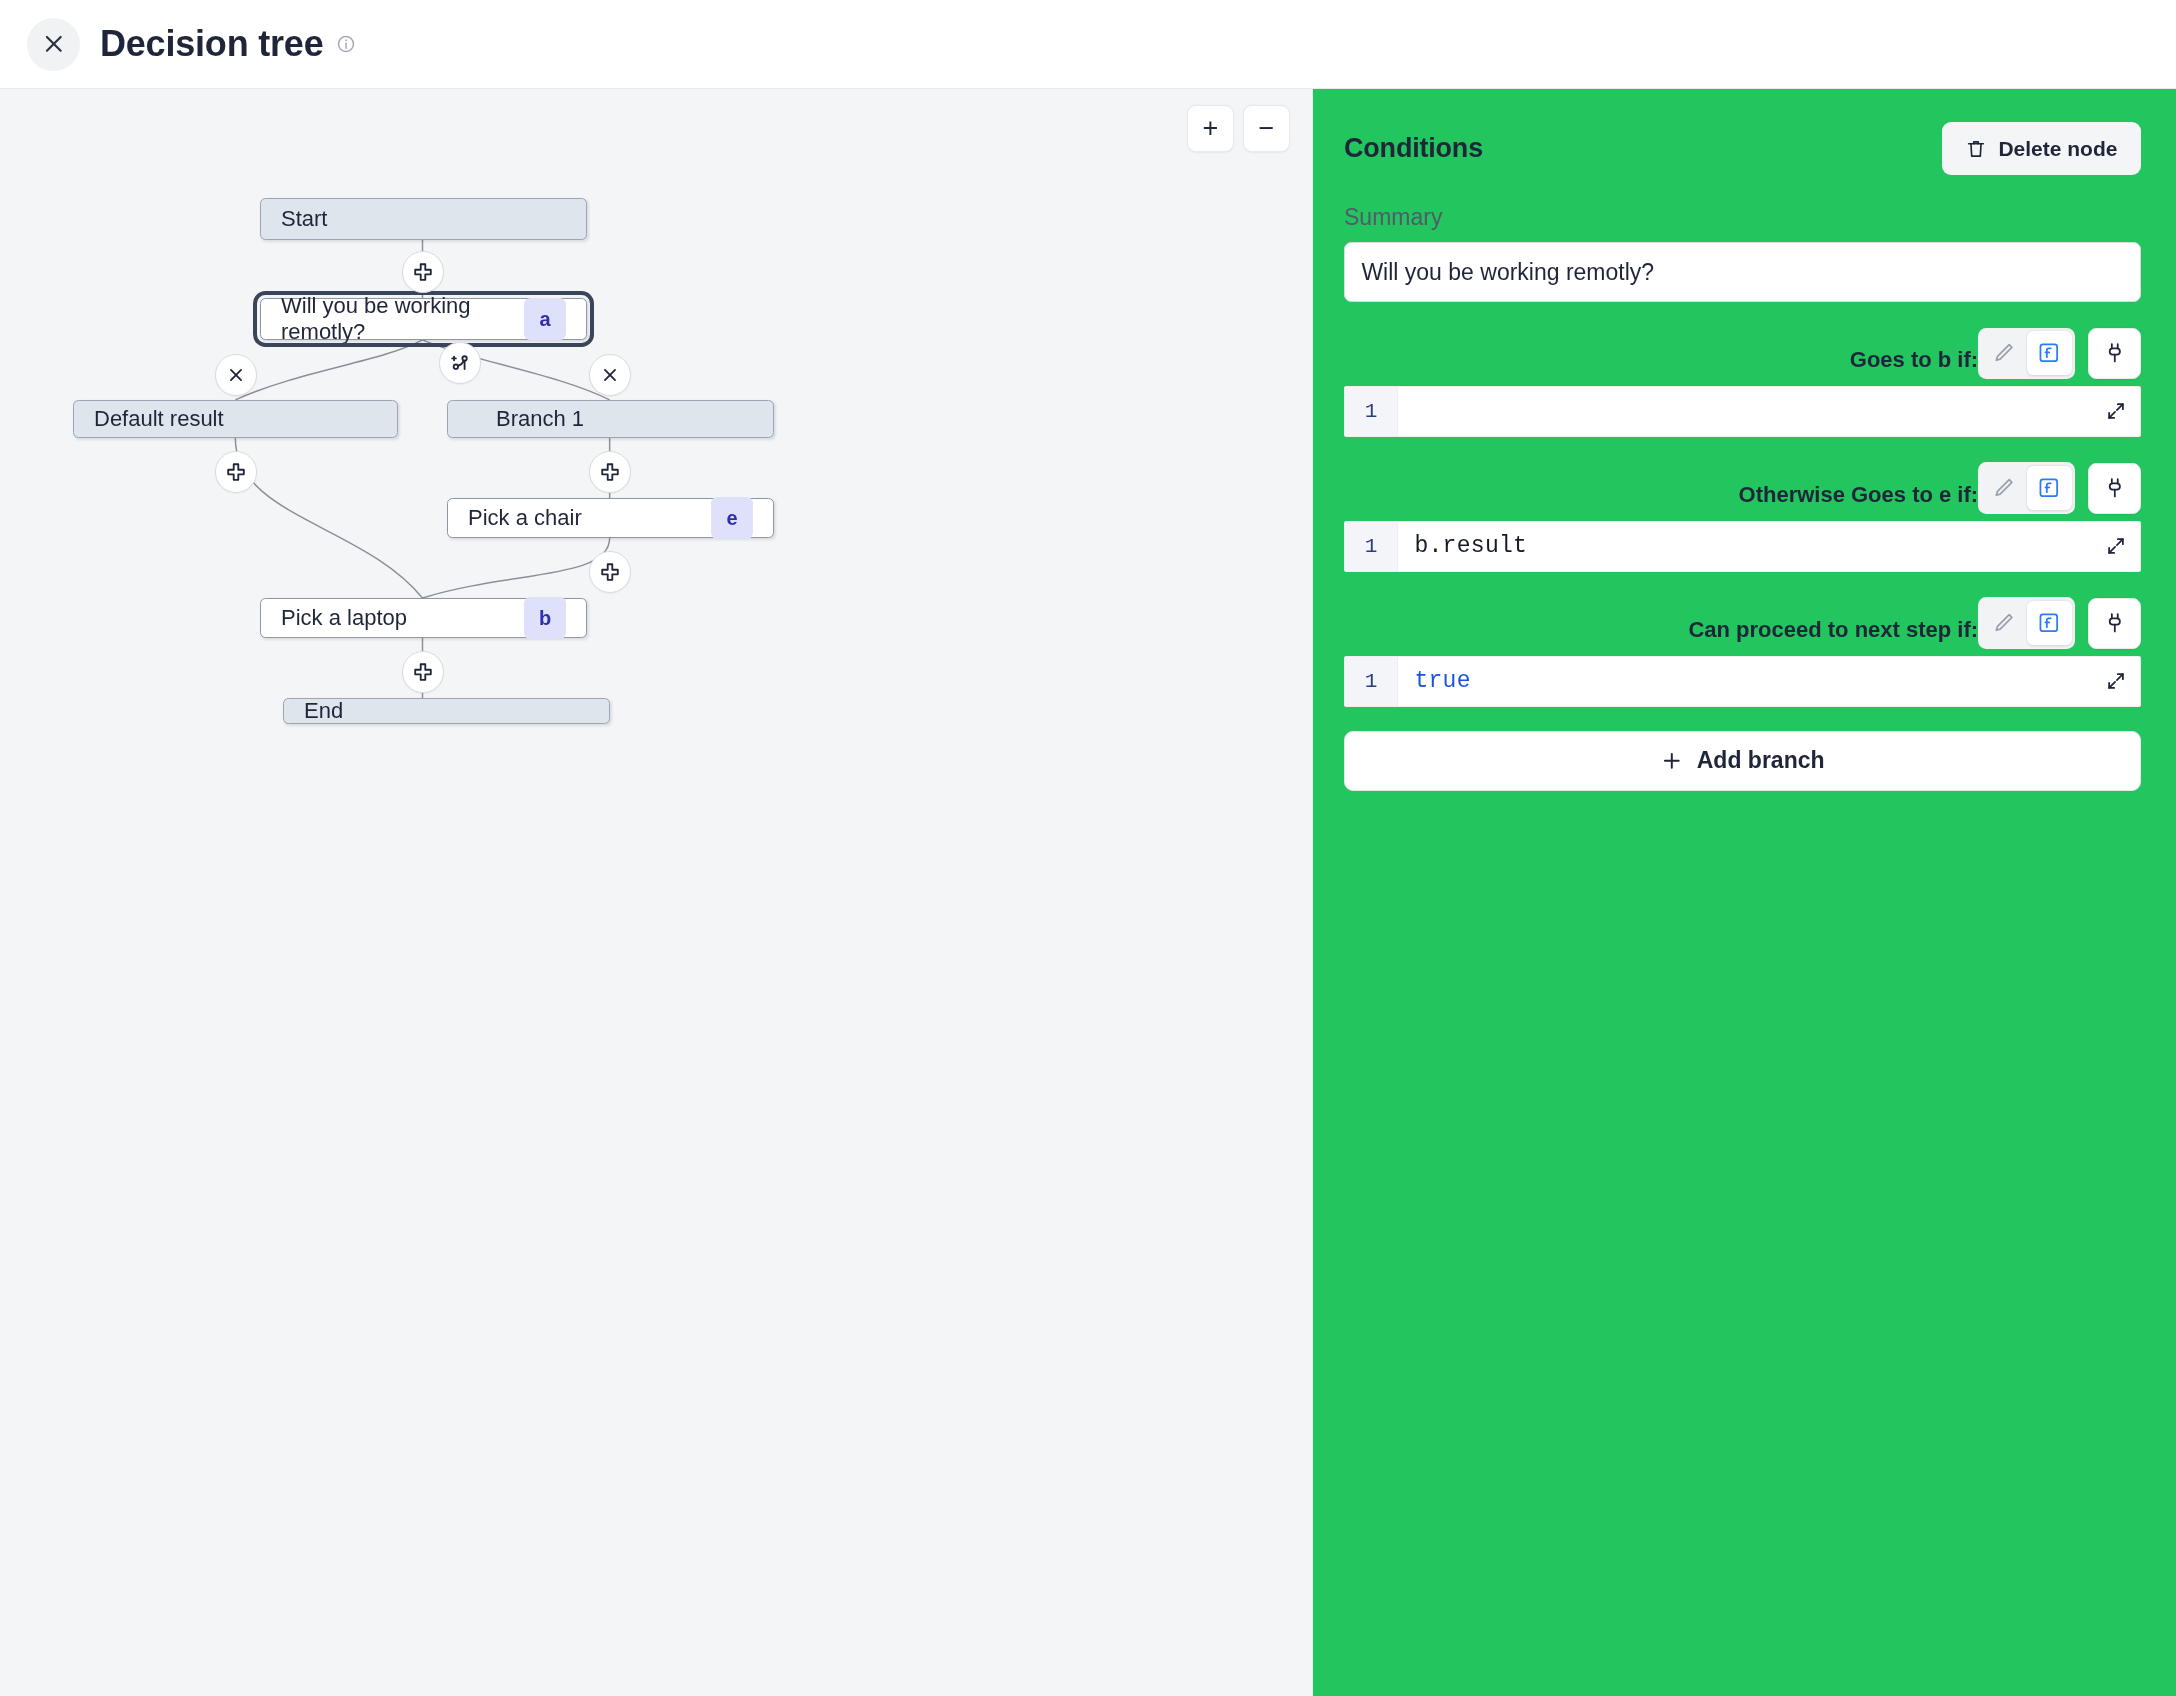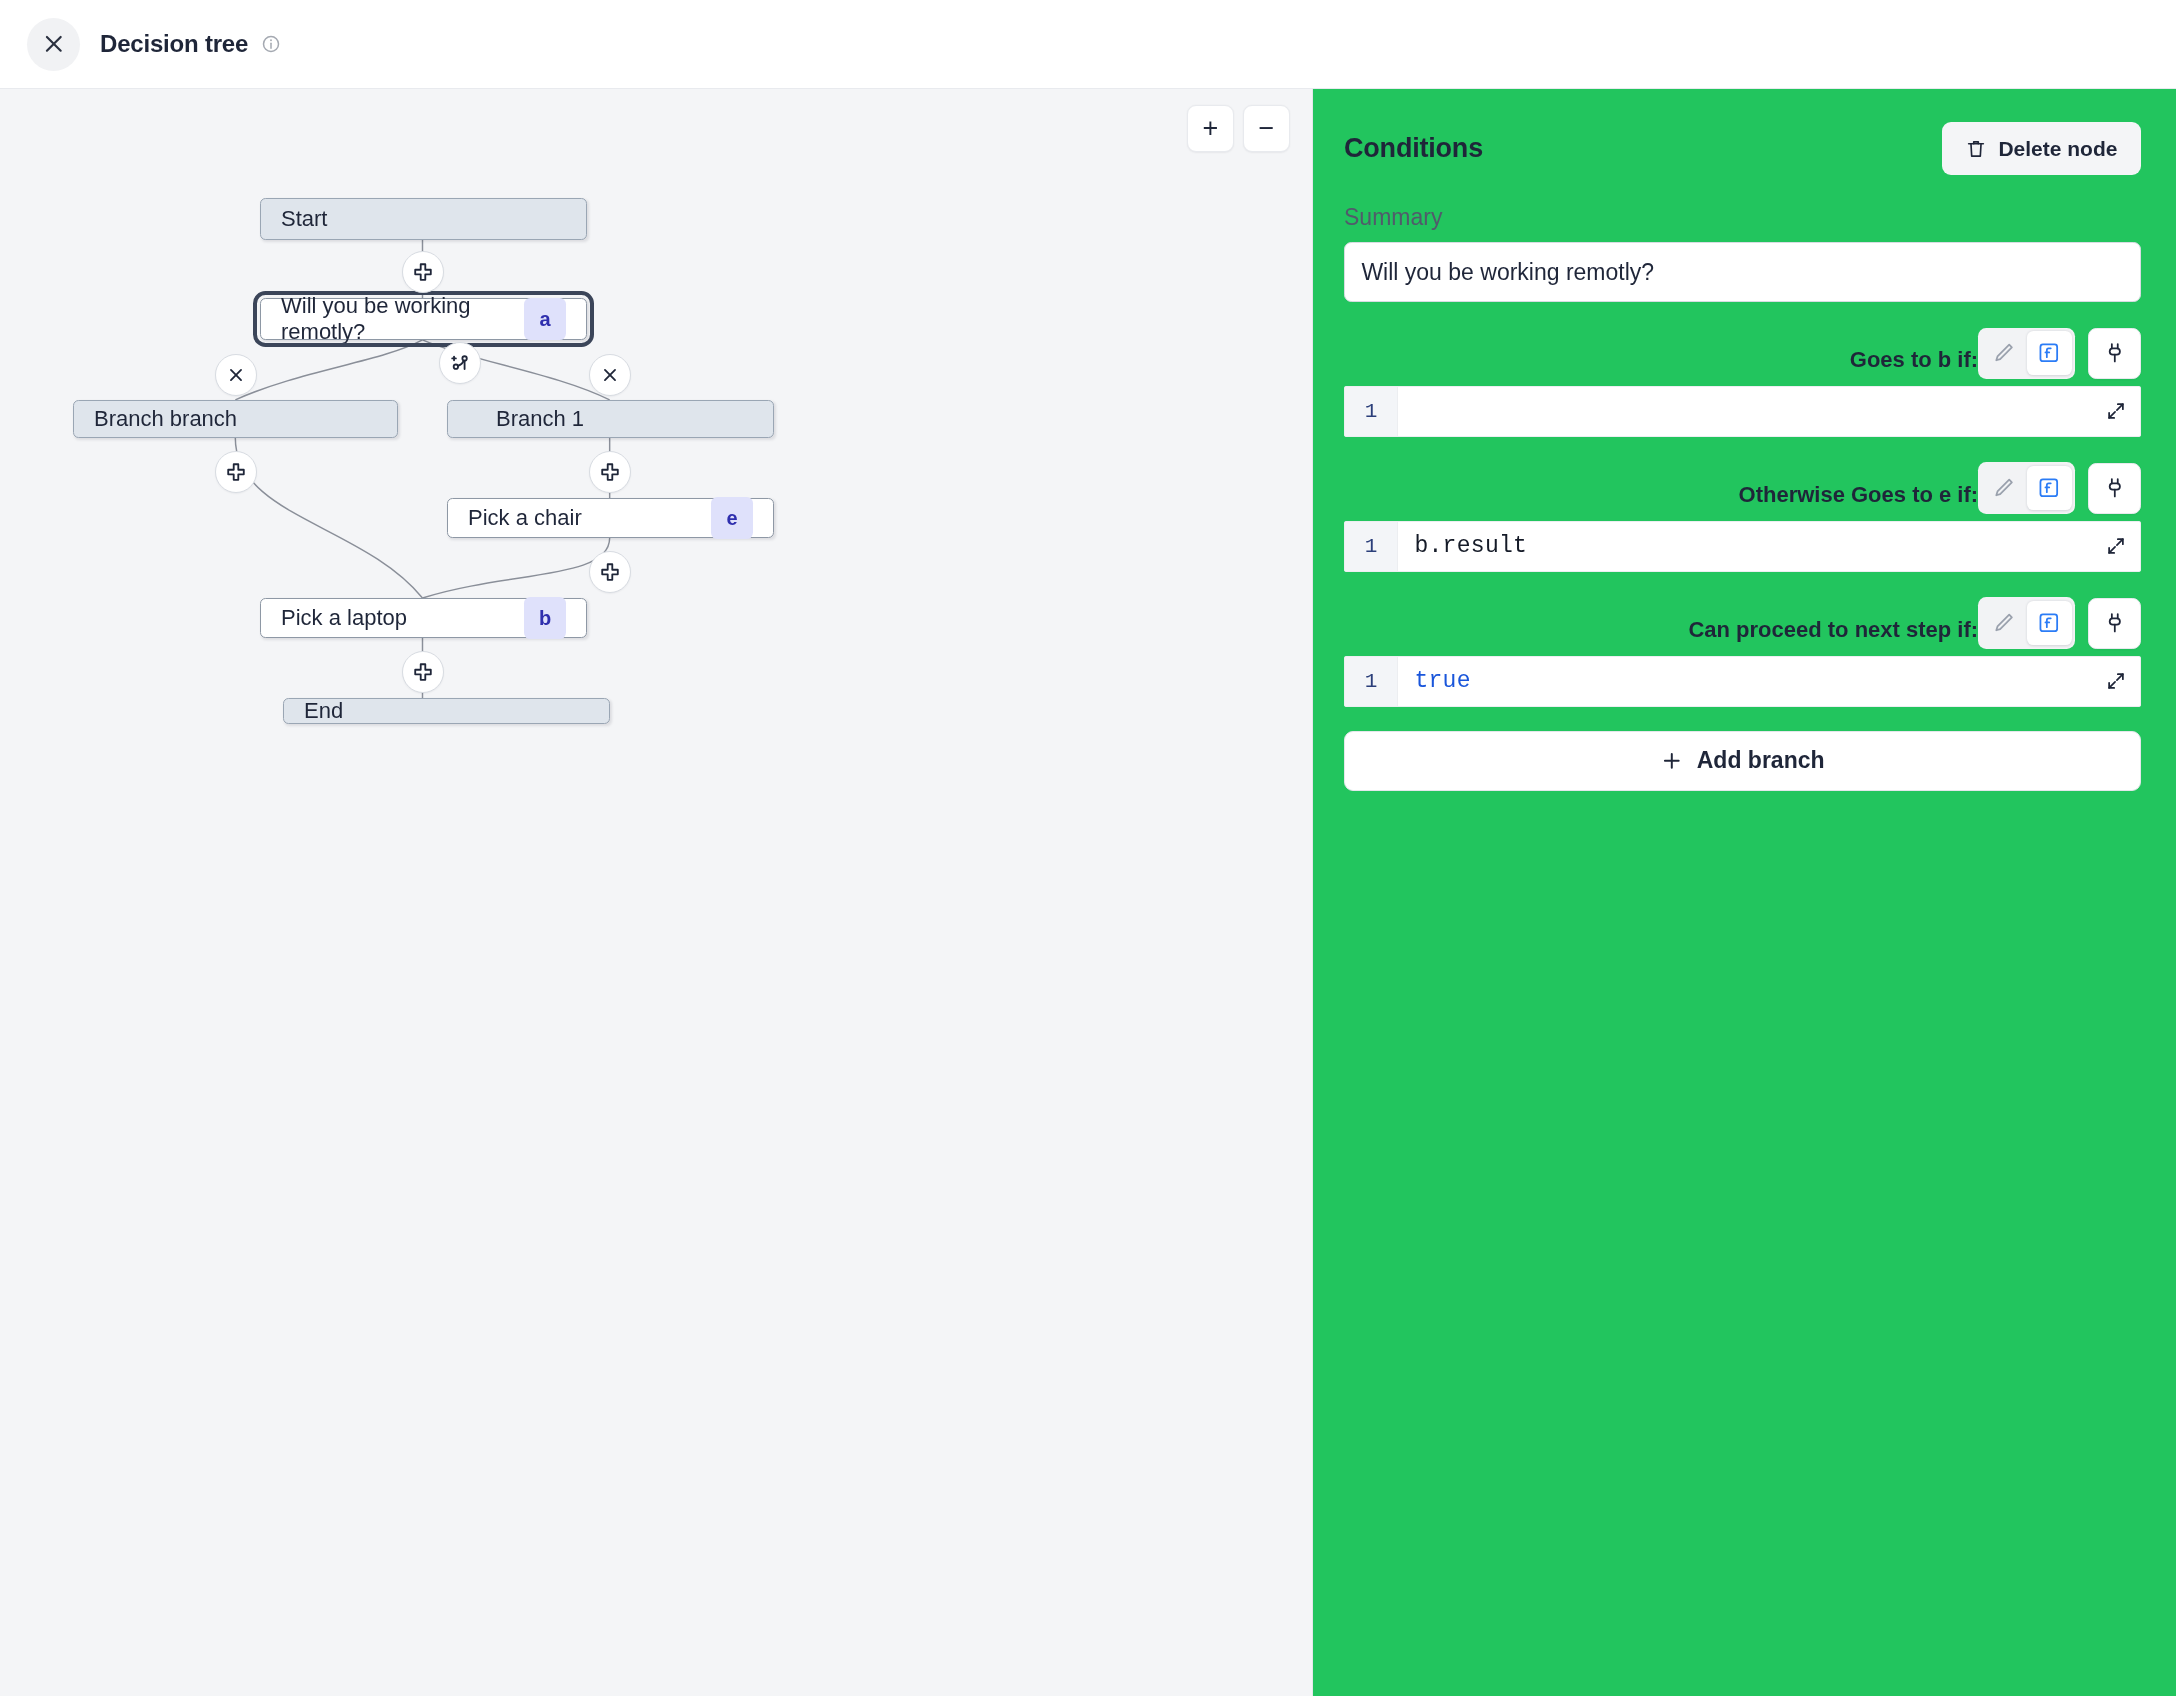--- a/index.html
+++ b/index.html
@@ -24,21 +24,21 @@
   .close-btn {
     width: 53px; height: 53px; border-radius: 50%;
     background: #f1f2f4;
     display: flex; align-items: center; justify-content: center;
     border: none; cursor: pointer;
     flex: 0 0 auto;
   }
   .close-btn svg { width: 23.6px; height: 23.6px; }
   .title-wrap { display: flex; align-items: center; gap: 12.7px; }
   .page-title {
-    font-size: 24px; font-weight: 700; color: #1f2639;
+    font-size: 36px; font-weight: 700; color: #1f2639;
     letter-spacing: -0.2px;
   }
   .info-icon { width: 20px; height: 20px; opacity: .55; }
 
   
   .body {
     display: flex;
     height: calc(1696px - 89px);
   }
 
@@ -273,21 +273,21 @@
       <div class="node plain" style="left:260px; top:109px; width:327px; height:42px;">
         <span class="label">Start</span>
       </div>
 
       <div class="node white selected" style="left:260px; top:209px; width:327px; height:42px;">
         <span class="label">Will you be working remotly?</span>
         <span class="badge">a</span>
       </div>
 
       <div class="node plain" style="left:73px; top:311px; width:325px; height:38px;">
-        <span class="label">Branch branch</span>
+        <span class="label">Default result</span>
       </div>
 
       <div class="node plain" style="left:447px; top:311px; width:327px; height:38px;padding-left:48px;">
         <span class="label">Branch 1</span>
       </div>
 
       <div class="node white" style="left:447px; top:409px; width:327px; height:40px;">
         <span class="label">Pick a chair</span>
         <span class="badge">e</span>
       </div>

